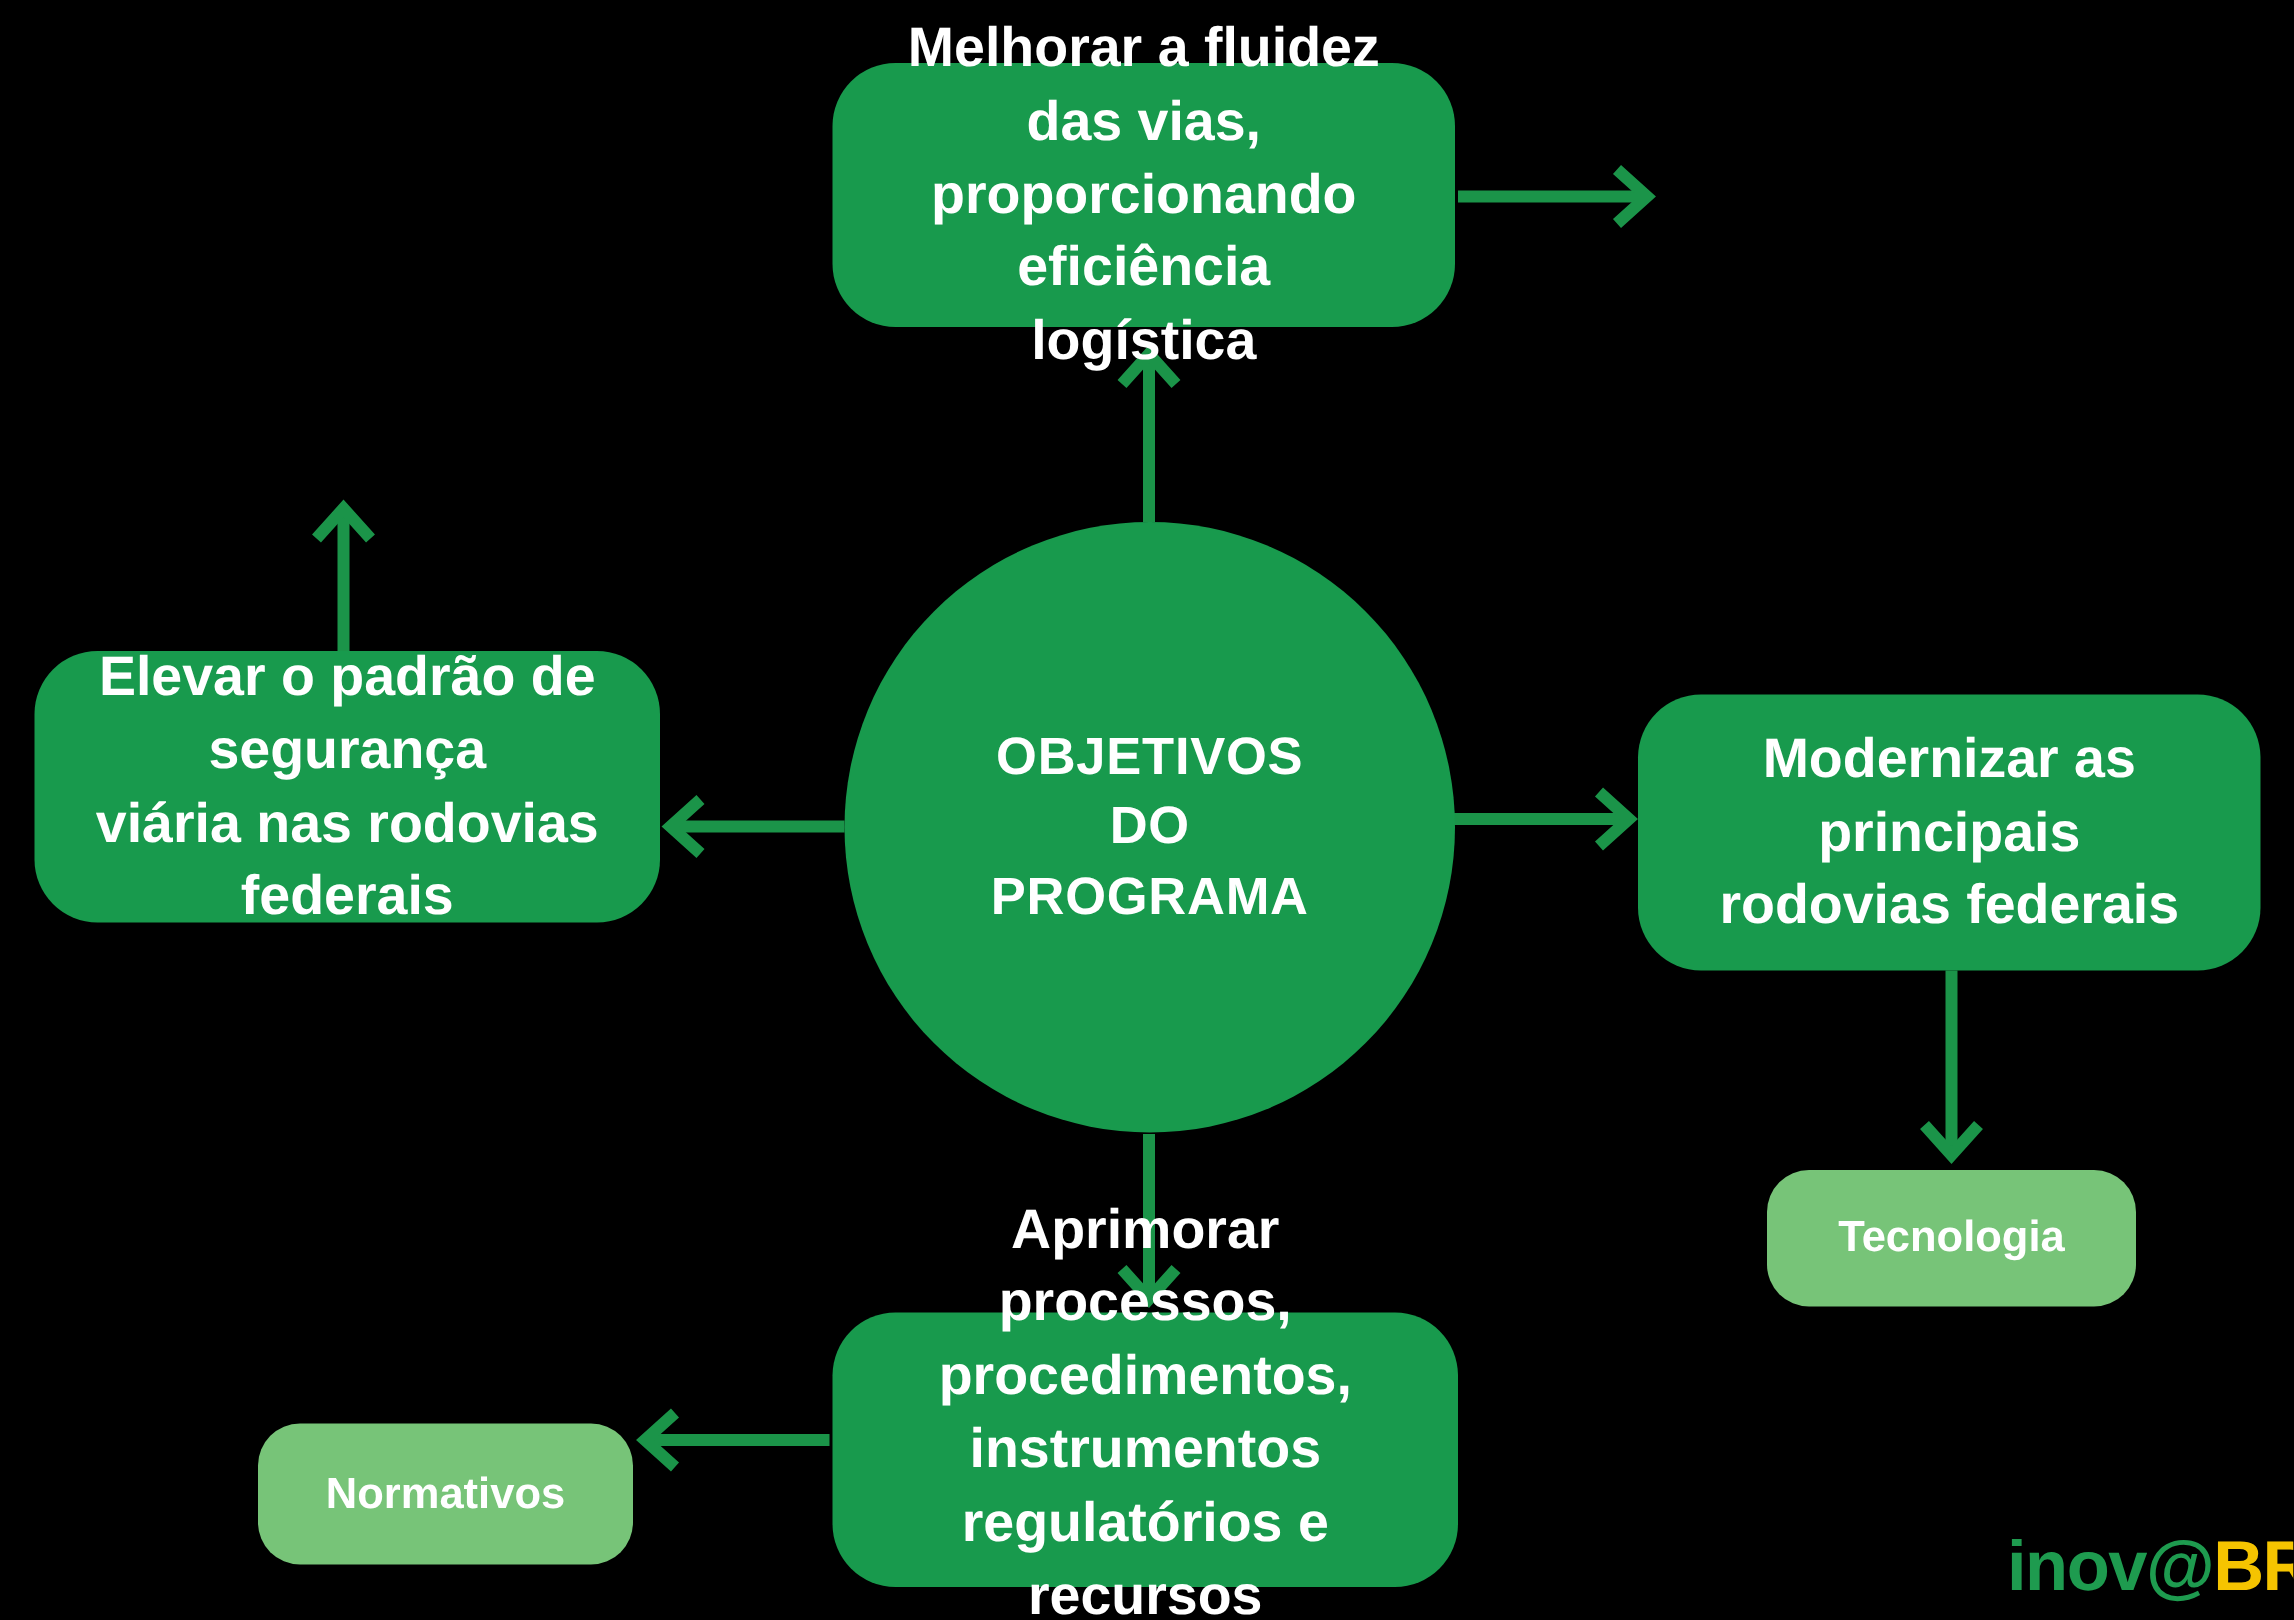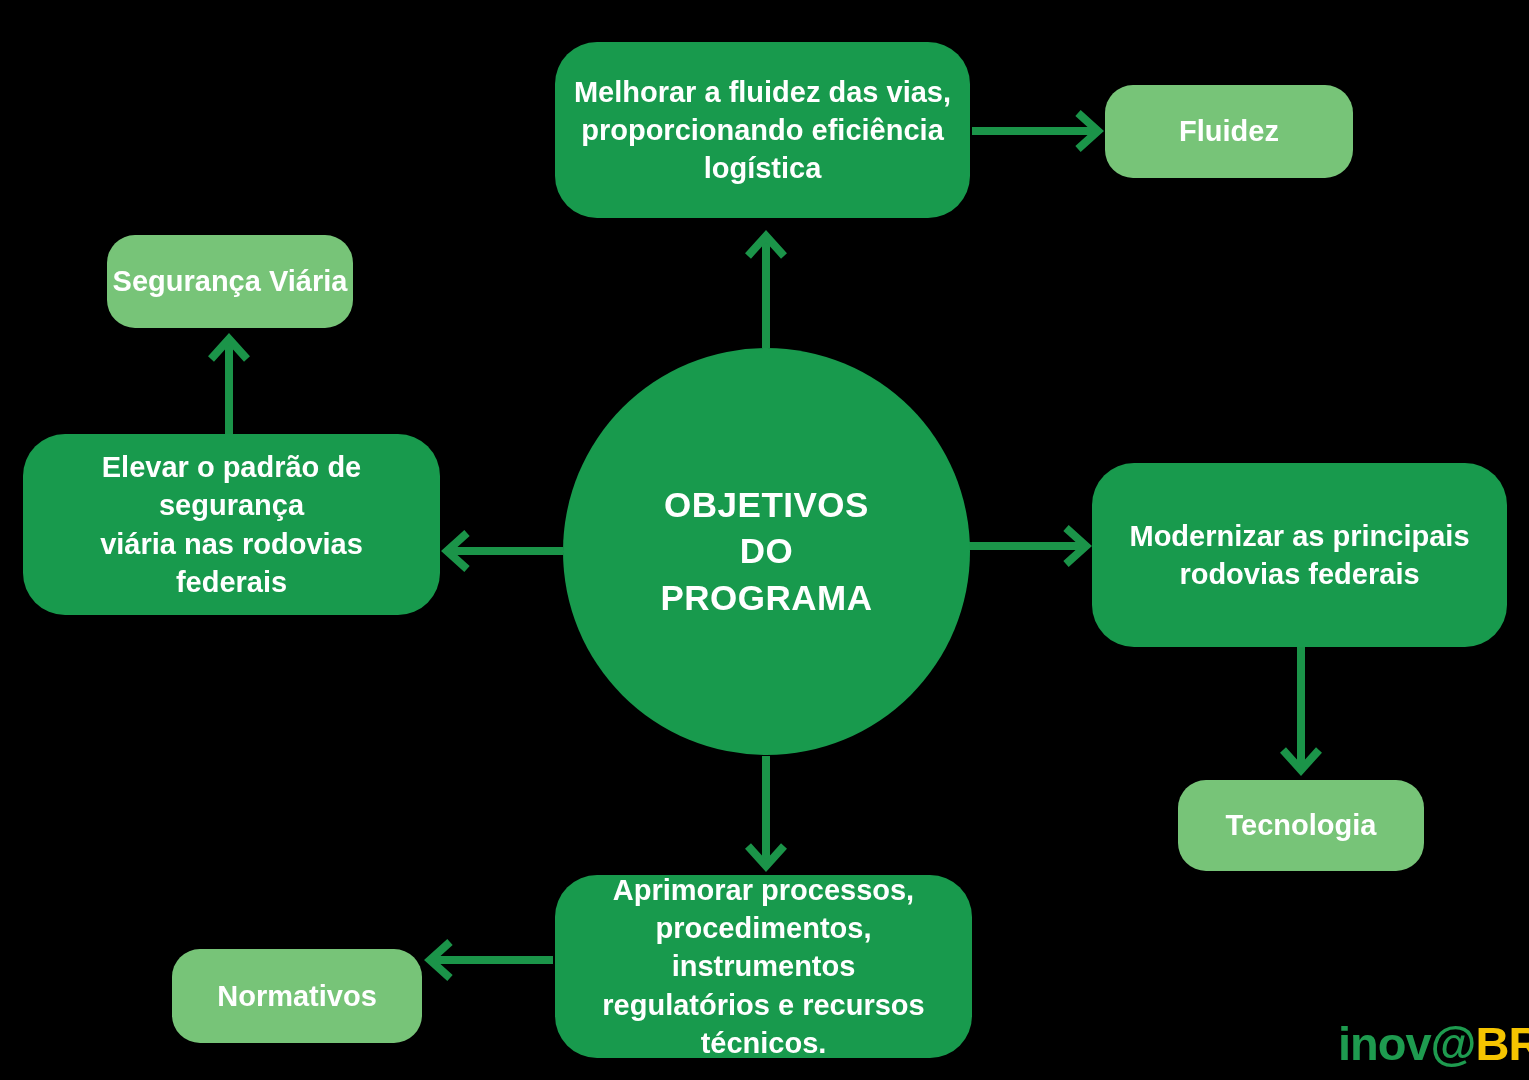--- a/index.html
+++ b/index.html
@@ -18,21 +18,21 @@
     justify-content: center;
     text-align: center;
     color: #fff;
     font-weight: bold;
     white-space: pre-line;
     box-sizing: border-box;
   }
   .node.dark {
     background: var(--dark-green, #189A4D);
     border-radius: 42px;
-    font-size: 29px;
+    font-size: 37px;
     line-height: 1.32;
     padding: 10px 18px;
   }
   .node.light {
     background: var(--light-green, #77C478);
     border-radius: 28px;
     font-size: 29px;
   }
   .node.circle {
     background: var(--dark-green, #189A4D);
@@ -107,27 +107,21 @@
     <line x1="553" y1="960" x2="430" y2="960"></line>
     <polyline points="450,942 430,960 450,978"></polyline>
   </svg>
 
   <div id="box-top" class="node dark">
     <span>Melhorar a fluidez das vias,
 proporcionando eficiência
 logística</span>
   </div>
 
-  <div id="lbl-fluidez" class="node light">
-    <span>Fluidez</span>
-  </div>
 
-  <div id="lbl-seguranca" class="node light">
-    <span>Segurança Viária</span>
-  </div>
 
   <div id="box-left" class="node dark">
     <span>Elevar o padrão de segurança
 viária nas rodovias federais</span>
   </div>
 
   <div id="circle" class="node circle">
     <span>OBJETIVOS
 DO
 PROGRAMA</span>

